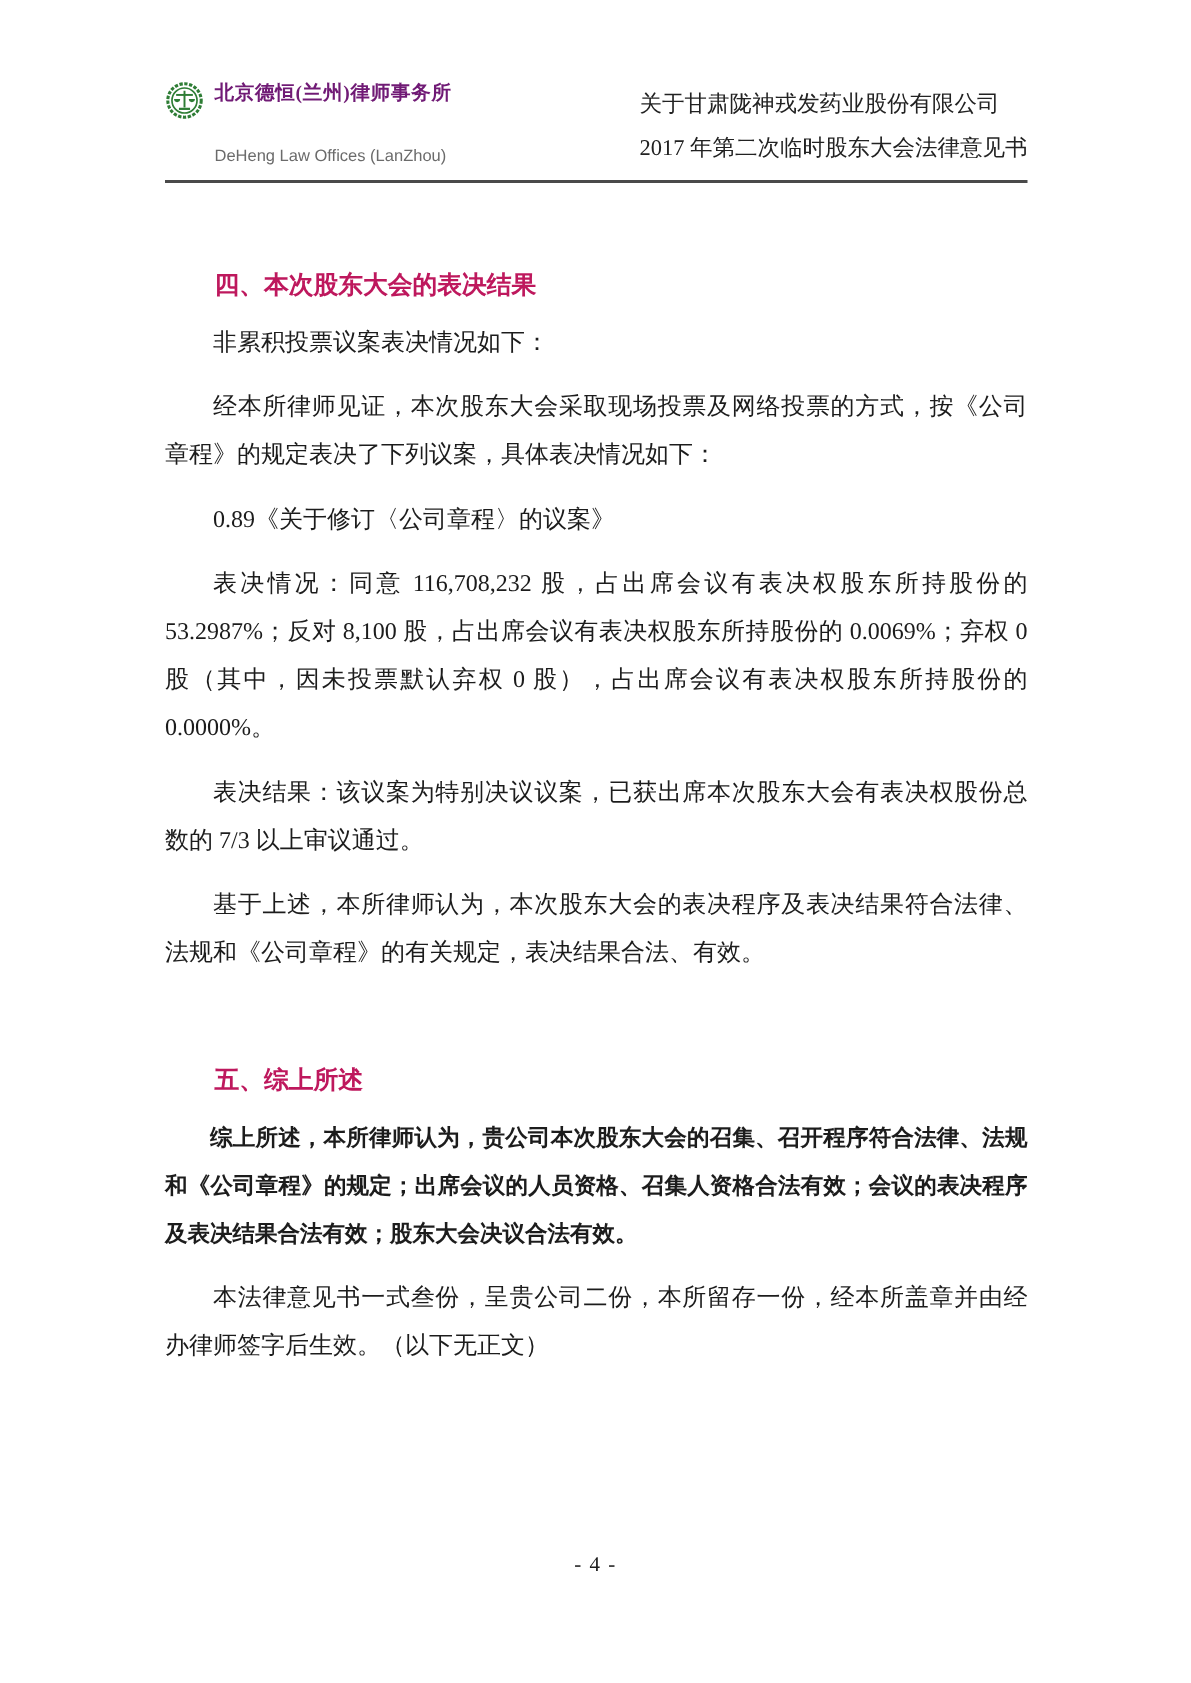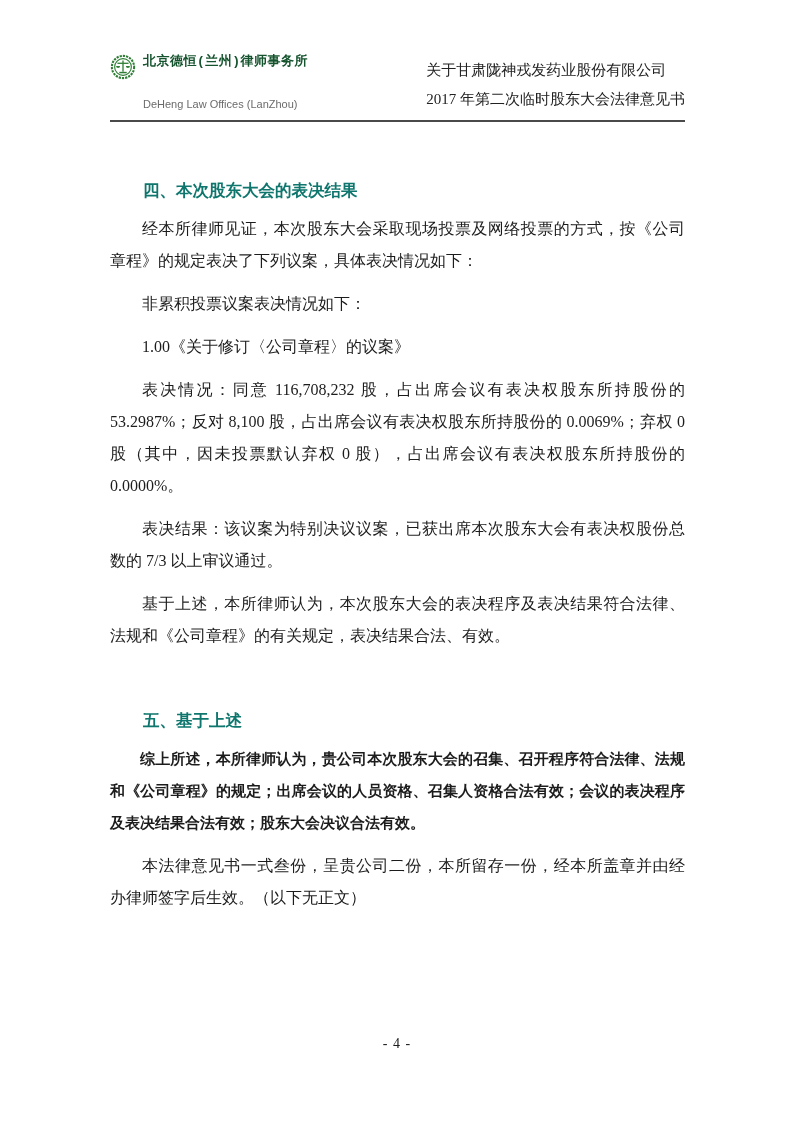--- a/index.html
+++ b/index.html
@@ -40,24 +40,24 @@
     width: 26px;
     height: 26px;
     flex: 0 0 auto;
   }
   .firm-names {
     display: flex;
     flex-direction: column;
     line-height: 1.25;
   }
   .firm-name-cn {
-    font-family: Liberation Mono, monospace;
+    font-family: Liberation Serif, serif;
     font-weight: bold;
     font-size: 13px;
-    color: #14532d;
+    color: #701a75;
     letter-spacing: 0.5px;
   }
   .firm-name-en {
     font-family: "Liberation Sans", "DejaVu Sans", sans-serif;
     font-size: 11px;
     color: #6b6b6b;
     margin-top: 28px;
   }
   .doc-ref {
     text-align: left;
@@ -70,21 +70,21 @@
   .doc-main {
     margin-top: 56px;
   }
   .section-heading {
     font-weight: bold;
     font-size: 16.5px;
     line-height: 24px;
     margin: 0 0 8px 0;
     text-indent: 2em;
     font-family: "Liberation Sans", "DejaVu Sans", sans-serif;
-    color: #0f766e;
+    color: #be185d;
   }
   .para {
     font-size: 16px;
     line-height: 32px;
     text-align: justify;
     text-indent: 2em;
     margin: 11px 0;
     color: #1c1c1c;
   }
   .para.bold {
@@ -133,30 +133,30 @@
     <div class="doc-ref">
       <div>关于甘肃陇神戎发药业股份有限公司</div>
       <div>2017 年第二次临时股东大会法律意见书</div>
     </div>
   </div>
 
   <div class="doc-main">
 
     <div class="section-4">
       <h2 class="section-heading">四、本次股东大会的表决结果</h2>
+      <p class="para">非累积投票议案表决情况如下：</p>
       <p class="para">经本所律师见证，本次股东大会采取现场投票及网络投票的方式，按《公司章程》的规定表决了下列议案，具体表决情况如下：</p>
-      <p class="para">非累积投票议案表决情况如下：</p>
-      <p class="para">1.00《关于修订〈公司章程〉的议案》</p>
+      <p class="para">0.89《关于修订〈公司章程〉的议案》</p>
       <p class="para">表决情况：同意 116,708,232 股，占出席会议有表决权股东所持股份的 53.2987%；反对 8,100 股，占出席会议有表决权股东所持股份的 0.0069%；弃权 0 股（其中，因未投票默认弃权 0 股），占出席会议有表决权股东所持股份的 0.0000%。</p>
       <p class="para">表决结果：该议案为特别决议议案，已获出席本次股东大会有表决权股份总数的 7/3 以上审议通过。</p>
       <p class="para">基于上述，本所律师认为，本次股东大会的表决程序及表决结果符合法律、法规和《公司章程》的有关规定，表决结果合法、有效。</p>
     </div>
 
     <div class="section-5">
-      <h2 class="section-heading">五、基于上述</h2>
+      <h2 class="section-heading">五、综上所述</h2>
       <p class="para bold">综上所述，本所律师认为，贵公司本次股东大会的召集、召开程序符合法律、法规和《公司章程》的规定；出席会议的人员资格、召集人资格合法有效；会议的表决程序及表决结果合法有效；股东大会决议合法有效。</p>
       <p class="para">本法律意见书一式叁份，呈贵公司二份，本所留存一份，经本所盖章并由经办律师签字后生效。（以下无正文）</p>
     </div>
 
   </div>
 
   <div class="page-footer">- 4 -</div>
 
 </div>
 

